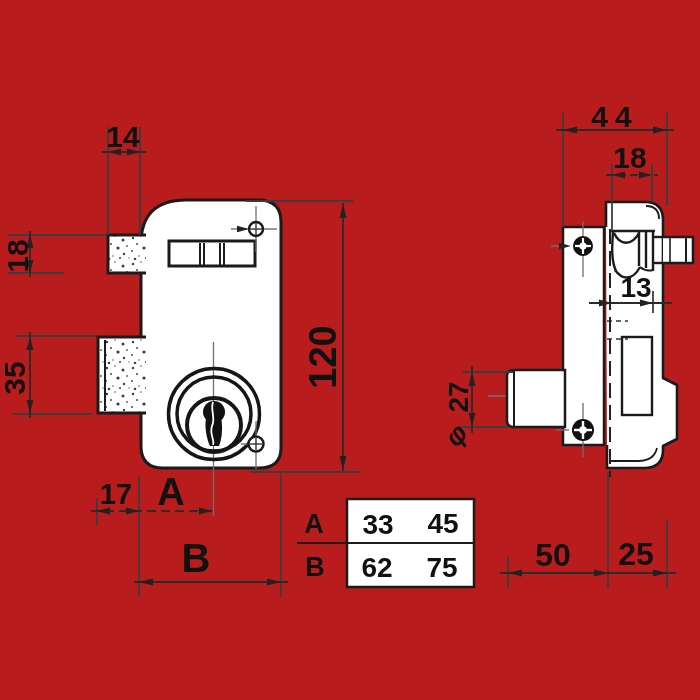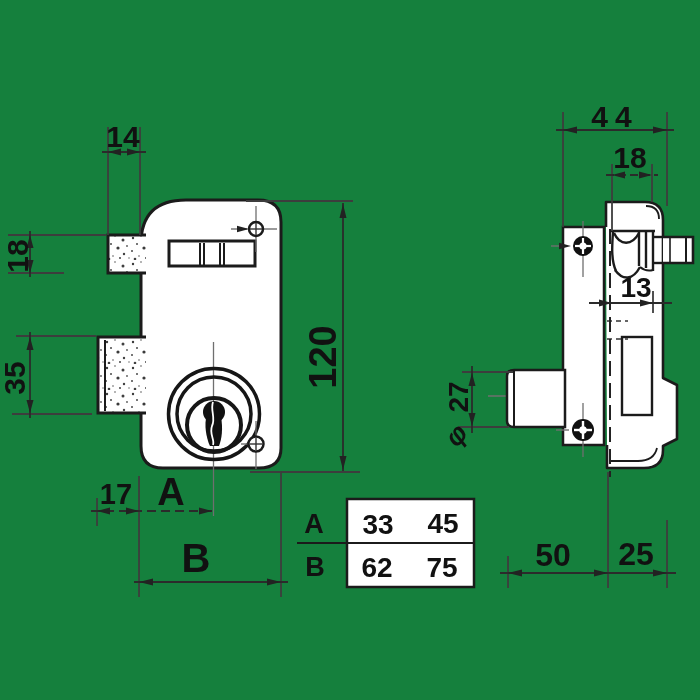--- a/index.html
+++ b/index.html
@@ -1,16 +1,16 @@
 <!DOCTYPE html>
 <html><head>
 <meta charset="utf-8">
 <style>
   html,body{margin:0;padding:0;background:#ffffff;}
-  .page{width:700px;height:700px;background:#15803d;position:relative;overflow:hidden;}
+  .page{width:700px;height:700px;background:#b91c1c;position:relative;overflow:hidden;}
   svg{display:block;}
   text{font-family:"Liberation Sans","DejaVu Sans",sans-serif;font-weight:bold;fill:#111111;}
   .outline{stroke:#1b1b1b;fill:#ffffff;}
   .dim{stroke:#2b2b2b;fill:none;}
   .ext{stroke:#3d3d3d;fill:none;}
   .cl{stroke:#6f6f6f;fill:none;}
   .arr{fill:#222222;stroke:none;}
 </style>
 </head>
 <body>

